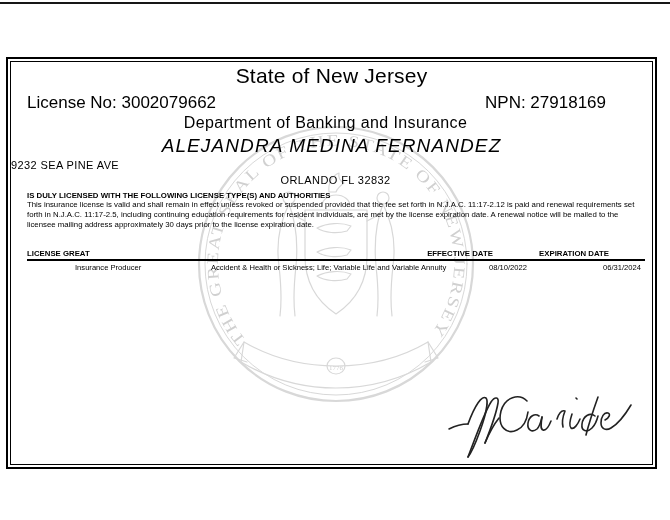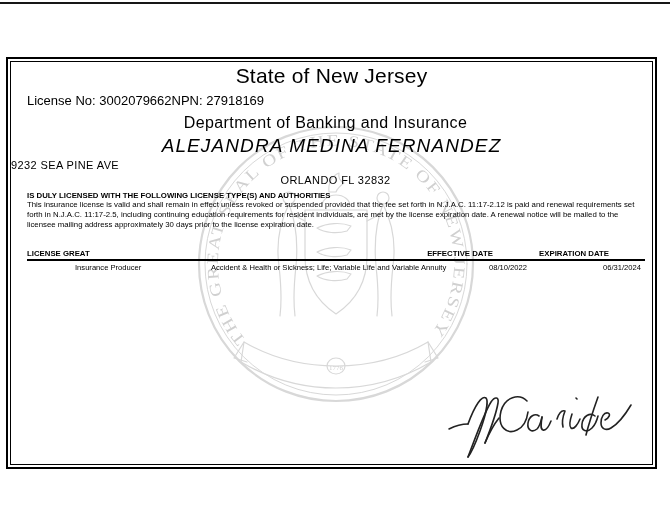--- a/index.html
+++ b/index.html
@@ -15,21 +15,21 @@
   }
   .cert-inner{
     position:absolute;left:2px;top:2px;right:2px;bottom:2px;
     border:1px solid #000;
   }
   .content{position:absolute;left:0;top:0;right:0;bottom:0;}
   .abs{position:absolute;}
   .seal-wrap{position:absolute;left:175px;top:52px;width:300px;height:300px;z-index:0;}
   .layer{z-index:1;}
   .title{top:2px;left:0;right:0;text-align:center;font-size:21px;letter-spacing:0.2px;}
-  .idrow{top:31px;left:16px;right:46px;display:flex;justify-content:flex-start;font-size:13px;}
+  .idrow{top:31px;left:16px;right:46px;display:flex;justify-content:space-between;font-size:17px;}
   .dept{top:52px;left:0;right:12px;text-align:center;font-size:16px;letter-spacing:0.4px;}
   .name{top:73px;left:0;right:0;text-align:center;font-size:19px;font-weight:normal;font-style:italic;letter-spacing:1.1px;}
   .addr1{top:97px;left:0;right:0;text-align:left;font-size:11px;letter-spacing:0.4px;}
   .addr2{top:112px;left:8px;right:0;text-align:center;font-size:11px;letter-spacing:0.4px;}
   .duly{top:129px;left:16px;font-size:7.8px;font-weight:bold;}
   .legal{top:138px;left:16px;width:616px;font-size:7.8px;line-height:9.8px;text-align:left;}
   .th{font-size:7.8px;font-weight:bold;top:187px;}
   .td{font-size:7.6px;top:201px;padding-left:48px;}
   .c1{left:16px;width:130px;}
   .c2{left:152px;width:258px;}

